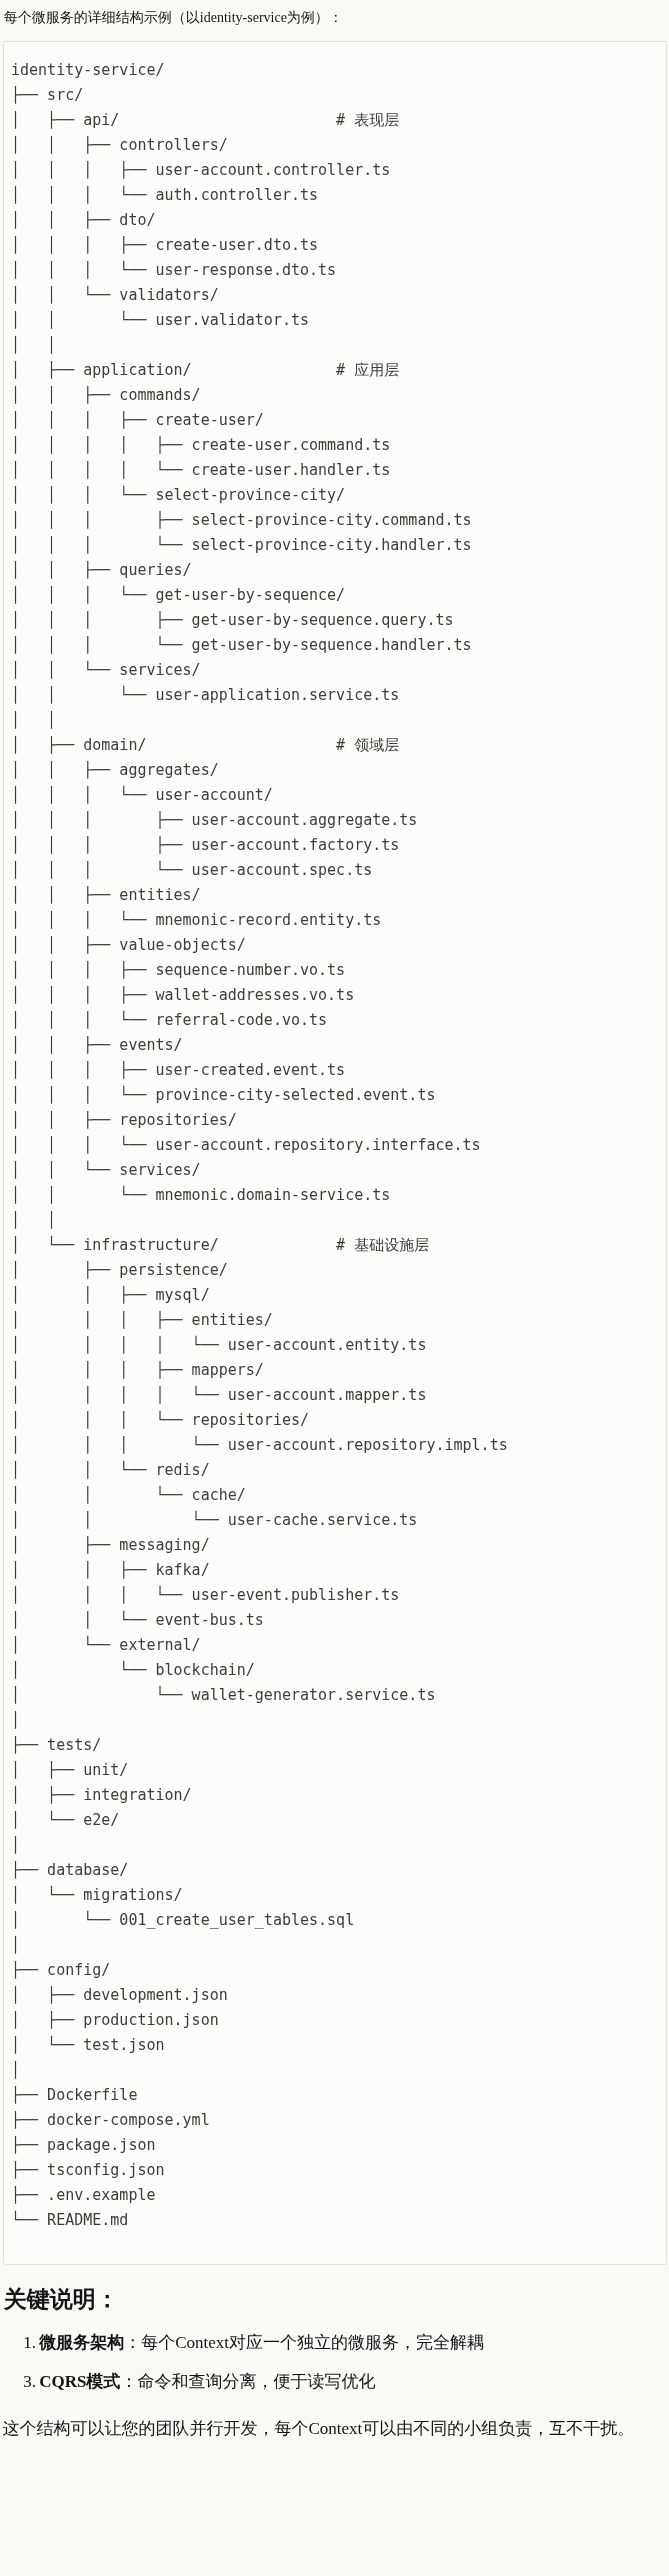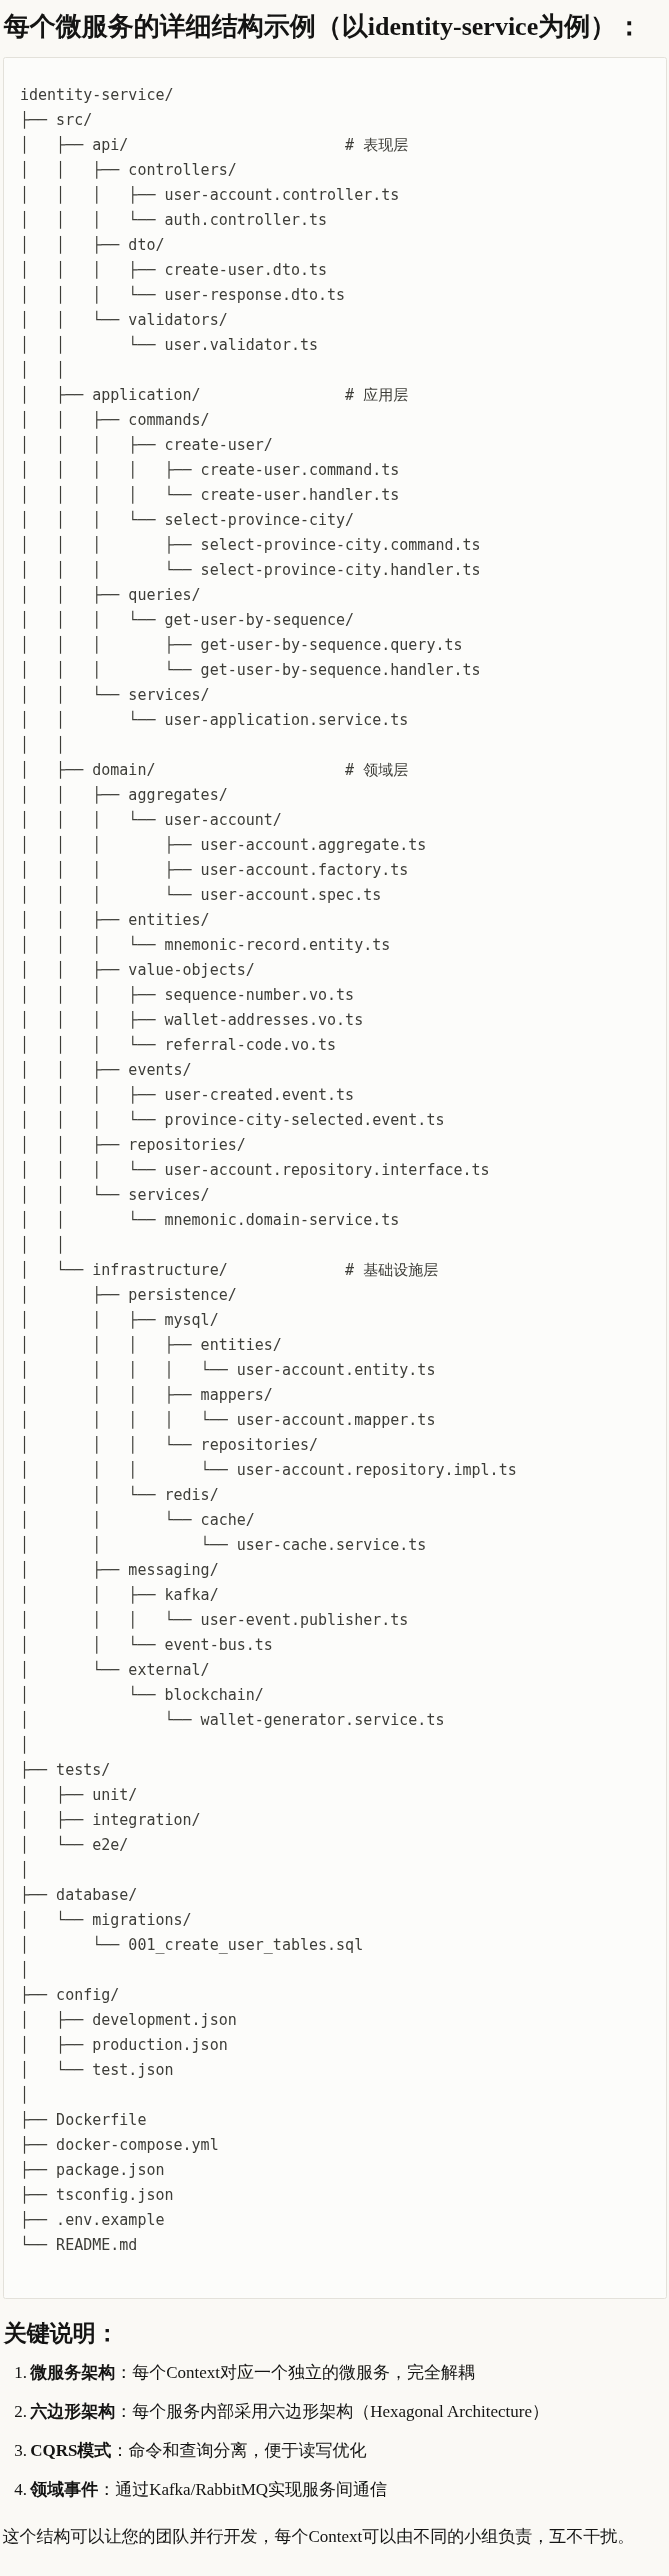--- a/index.html
+++ b/index.html
@@ -9,49 +9,49 @@
   }
   body {
     width: 669px;
     color: #141413;
     font-family: "Liberation Serif", "DejaVu Serif", serif;
   }
   .wrap {
     padding: 5px 2.5px 11.3px 2.5px;
   }
   .page-title {
-    font-size: 26px;
-    font-weight: 700;
+    font-size: 14px;
+    font-weight: 400;
     line-height: 1.35;
     margin: 3.8px 0 13px 1.3px;
     letter-spacing: 0;
   }
   .code-block {
     background: #FCFCFA;
     border: 0.6px solid #E3E1DA;
     border-radius: 2.5px;
     overflow: hidden;
   }
   .code-block pre {
-    margin: 9px;
+    margin: 0;
     padding: 16.3px 5px 31px 7.5px;
     font-family: "DejaVu Sans Mono", "Liberation Mono", monospace;
     font-size: 15px;
     line-height: 25px;
     color: #3D3D38;
     white-space: pre;
   }
   .notes-heading {
     font-size: 23px;
     font-weight: 700;
     margin: 19px 0 12.5px 1.3px;
   }
   .notes-list {
     list-style: none;
-    margin: 8px;
+    margin: 17px;
     padding: 0 0 0 3.8px;
   }
   .note-item {
     font-size: 17px;
     line-height: 1.3;
     margin: 0 0 17px 0;
   }
   .note-num {
     margin-right: 3.1px;
   }
@@ -158,21 +158,19 @@
 ├── package.json
 ├── tsconfig.json
 ├── .env.example
 └── README.md</pre>
   </div>
 
   <div class="notes-heading">关键说明：</div>
 
   <ol class="notes-list">
     <li class="note-item"><span class="note-num">1.</span><span class="note-term">微服务架构</span><span class="note-text">：每个Context对应一个独立的微服务，完全解耦</span></li>
-    <li class="note-item"><span class="note-num">2.</span><span class="note-term">六边形架构</span><span class="note-text">：每个服务内部采用六边形架构（Hexagonal Architecture）</span></li>
     <li class="note-item"><span class="note-num">3.</span><span class="note-term">CQRS模式</span><span class="note-text">：命令和查询分离，便于读写优化</span></li>
-    <li class="note-item"><span class="note-num">4.</span><span class="note-term">领域事件</span><span class="note-text">：通过Kafka/RabbitMQ实现服务间通信</span></li>
   </ol>
 
   <p class="closing-paragraph">这个结构可以让您的团队并行开发，每个Context可以由不同的小组负责，互不干扰。</p>
 
 </div>
 
 
 </body></html>

